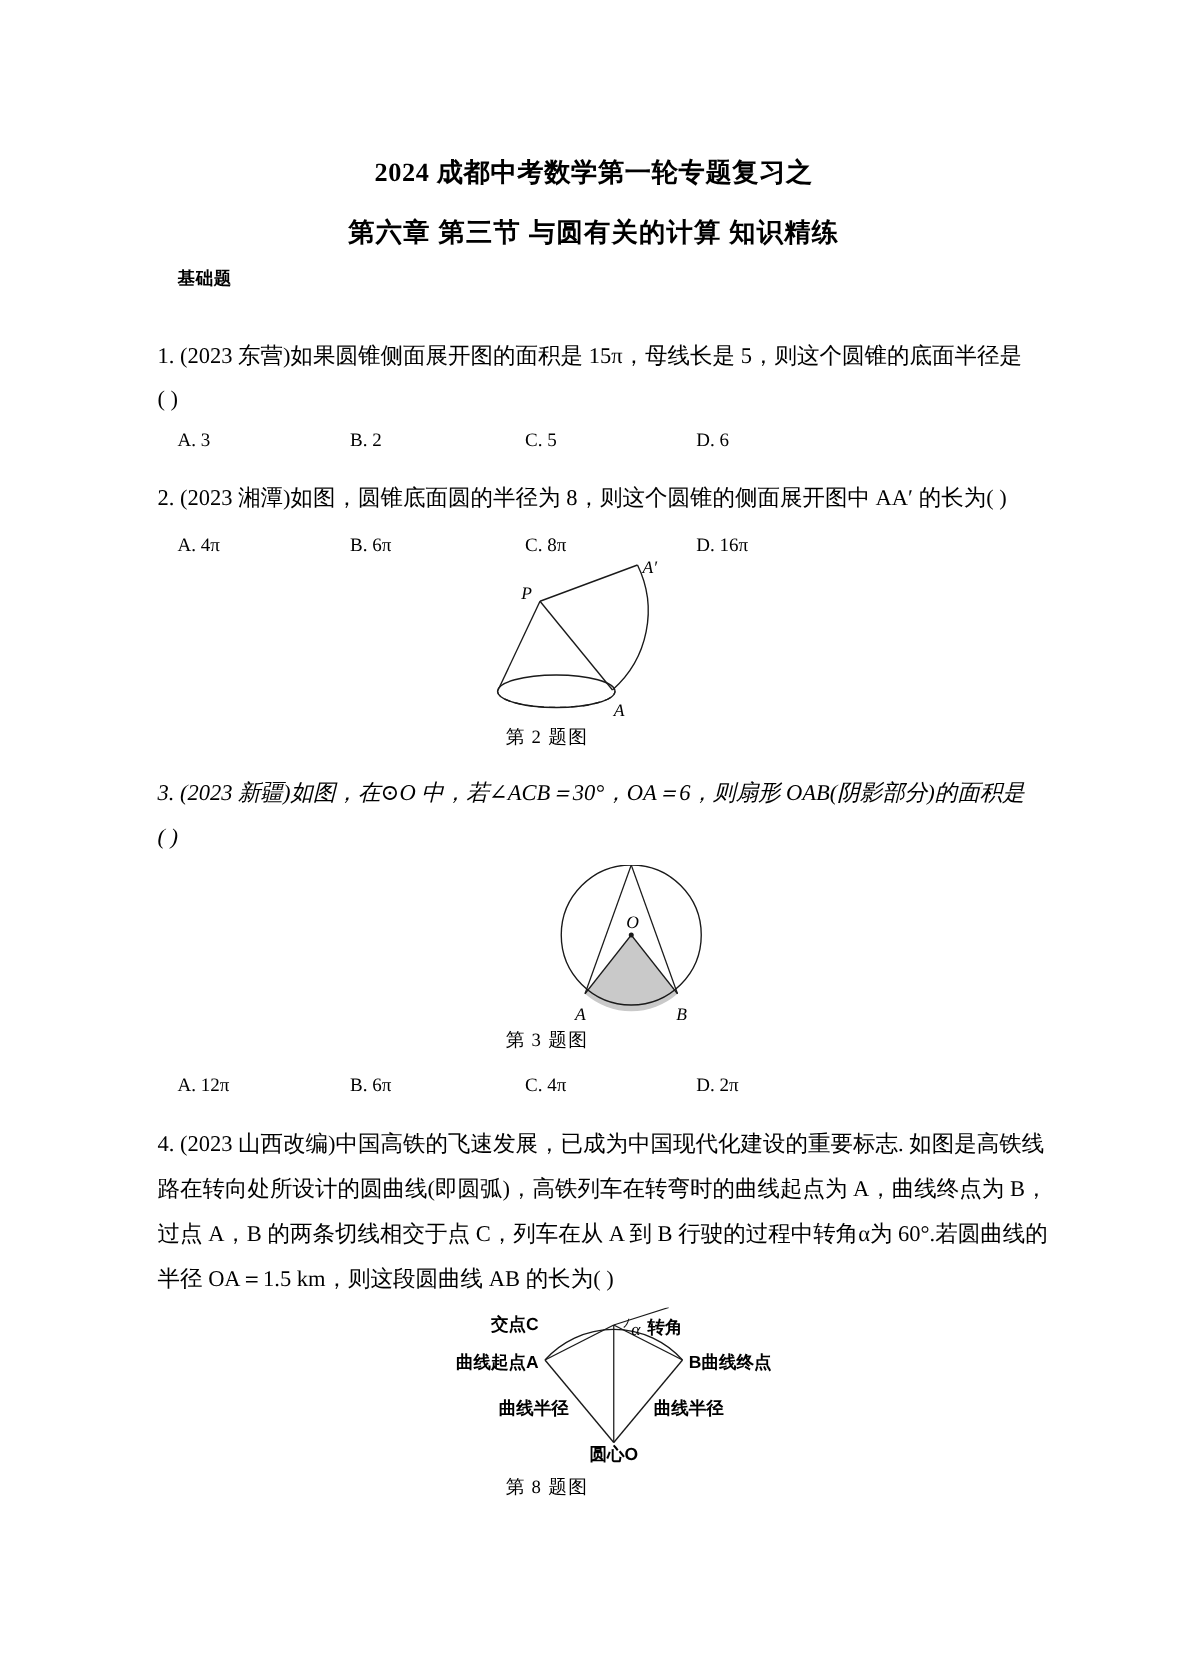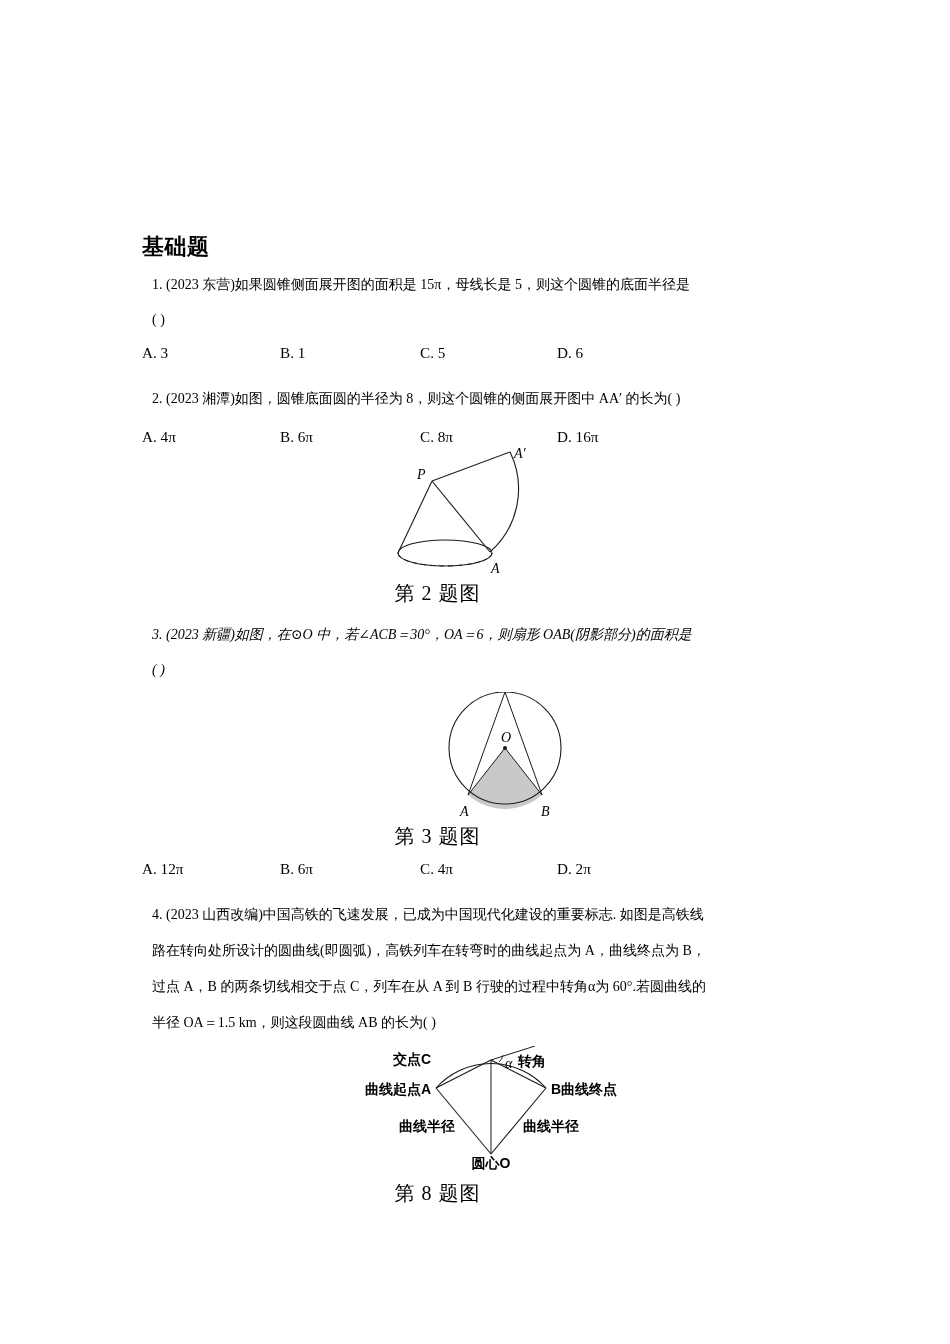--- a/index.html
+++ b/index.html
@@ -36,31 +36,31 @@
     line-height: 40px;
     color: #000;
   }
   .title-line.second {
     margin-top: 8px;
     letter-spacing: 1px;
   }
   .section-head {
     position: absolute;
     left: 142px;
-    top: 232px;
+    top: 214px;
     font-weight: bold;
-    font-size: 22px;
+    font-size: 14px;
     font-family: Liberation Serif, serif;
     letter-spacing: 0.5px;
   }
   .qtext {
     position: absolute;
-    left: 152px;
+    left: 126px;
     width: 672px;
-    font-size: 14px;
+    font-size: 18px;
     line-height: 35px;
     text-align: justify;
   }
   .qline {
     display: block;
     white-space: nowrap;
   }
   .opts {
     position: absolute;
     left: 142px;
@@ -75,21 +75,21 @@
   }
   .o1 { left: 0px; }
   .o2 { left: 138px; }
   .o3 { left: 278px; }
   .o4 { left: 415px; }
   .fig-caption {
     position: absolute;
     width: 875px;
     left: 0;
     text-align: center;
-    font-size: 20px;
+    font-size: 15px;
     letter-spacing: 1px;
   }
   .figwrap {
     position: absolute;
   }
   svg { display: block; }
   .lbl {
     font-family: "Liberation Serif", "DejaVu Serif", serif;
     font-style: italic;
     font-size: 14px;
@@ -99,30 +99,34 @@
     font-size: 14px;
     font-weight: bold;
     font-style: normal;
   }
 </style>
 </head>
 <body>
 
 <div class="page">
 
+  <div class="title-block">
+    <div class="title-line">2024 成都中考数学第一轮专题复习之</div>
+    <div class="title-line second">第六章  第三节  与圆有关的计算  知识精练</div>
+  </div>
 
   <div class="section-head">基础题</div>
 
   <div class="qtext" style="top:267px;">
     <span class="qline">1. (2023 东营)如果圆锥侧面展开图的面积是 15π，母线长是 5，则这个圆锥的底面半径是</span>
     <span class="qline">(      )</span>
   </div>
   <div class="opts" style="top:344px;">
     <span class="opt o1">A. 3</span>
-    <span class="opt o2">B. 1</span>
+    <span class="opt o2">B. 2</span>
     <span class="opt o3">C. 5</span>
     <span class="opt o4">D. 6</span>
   </div>
 
   <div class="qtext" style="top:381px;">
     <span class="qline"><span>2. (2023 湘潭)如图，圆锥底面圆的半径为 8，则这个圆锥的侧面展开图中 AA′ 的长为(      )</span></span>
   </div>
   <div class="opts" style="top:428px;">
     <span class="opt o1">A. 4π</span>
     <span class="opt o2">B. 6π</span>

